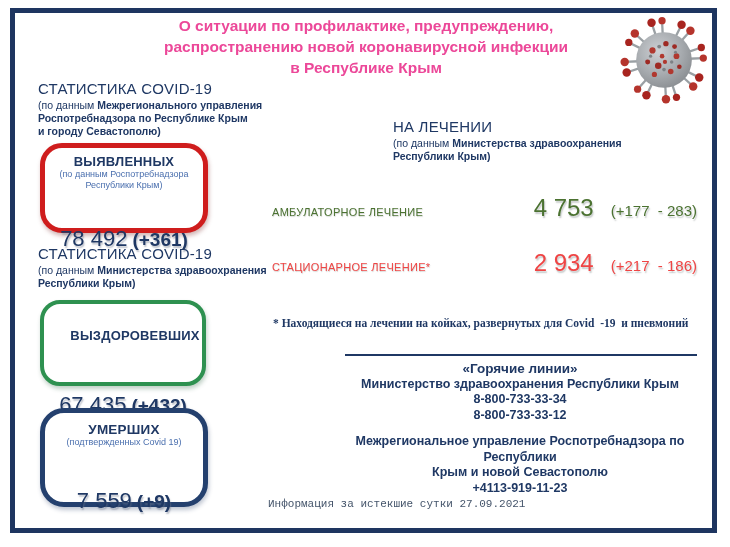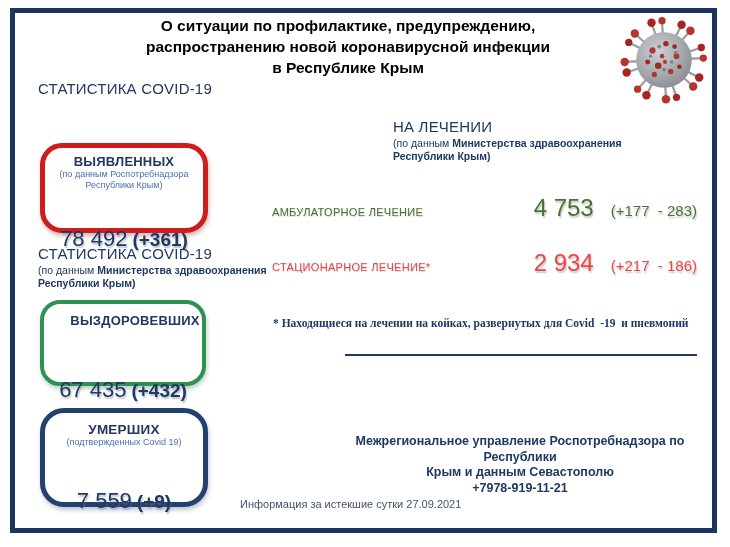--- a/index.html
+++ b/index.html
@@ -1,39 +1,39 @@
 <!DOCTYPE html>
 <html><head>
 <meta charset="utf-8">
 <style>
   html,body{margin:0;padding:0;background:#ffffff;}
   .slide{position:relative;width:730px;height:547px;background:#ffffff;overflow:hidden;
          font-family:"Liberation Sans",sans-serif;color:#1f3864;}
   .frame{position:absolute;left:10px;top:8px;right:13px;bottom:14px;border:5px solid #1e3560;pointer-events:none;}
 
-  .title{position:absolute;left:113px;top:15px;width:470px;text-align:center;
-         font-weight:bold;font-size:15.5px;line-height:21px;color:#000000;}
+  .title{position:absolute;left:131px;top:15px;width:470px;text-align:center;
+         font-weight:bold;font-size:15.5px;line-height:21px;color:#ec4899;}
 
   .virus{position:absolute;left:616px;top:12px;width:96px;height:96px;}
   .virus svg{width:100%;height:100%;}
 
   .section-head{position:absolute;width:235px;}
   #sec1{left:38px;top:80px;}
   #sec2{left:38px;top:245px;}
   #treat-head{left:393px;top:118px;width:260px;}
   .sec-heading{font-size:15px;letter-spacing:.2px;color:#1f3864;margin-bottom:2px;}
   .sec-sub{font-size:10.5px;line-height:13px;color:#1f3864;}
   .sec-sub .b{font-weight:bold;}
 
   .stat-box{position:absolute;left:40px;width:158px;text-align:center;background:#fff;}
   #box-detected{top:143px;height:80px;border:5px solid #cf1d1d;border-radius:22px;box-shadow:1px 3px 4px rgba(130,50,50,.35);}
   #box-recovered{top:300px;height:78px;border:4px solid #2e9150;border-radius:20px;box-shadow:1px 3px 4px rgba(45,100,65,.3);}
   #box-deceased{top:408px;height:89px;border:5px solid #24406e;border-radius:24px;box-shadow:1px 3px 4px rgba(45,65,105,.3);}
   .box-label{font-weight:bold;font-size:13px;margin-top:6px;letter-spacing:.2px;}
-  #box-recovered .box-label{margin-top:9px;padding-left:24px;}
+  #box-recovered .box-label{margin-top:24px;padding-left:24px;}
   #box-deceased .box-label{margin-top:9px;font-size:13.5px;}
   .box-sub{font-size:9px;line-height:11px;color:#4a6fae;}
   .box-valueline{display:flex;justify-content:center;align-items:baseline;gap:5px;margin-top:1px;
                  text-shadow:1px 1.5px 1.5px rgba(110,120,140,.45);}
   #box-recovered .box-valueline{margin-top:15px;text-align:right;}
   #box-deceased .box-valueline{margin-top:6px;}
   .box-value{font-weight:normal;font-size:22px;margin-top:34px;}
   .box-delta{font-weight:bold;font-size:19px;}
 
   .treat-row{position:absolute;left:272px;width:425px;display:flex;justify-content:space-between;align-items:baseline;}
@@ -48,21 +48,21 @@
             font-family:"Liberation Serif",serif;font-weight:bold;font-size:11.5px;color:#1f3864;white-space:pre;}
 
   .divider{position:absolute;left:345px;top:354px;width:352px;height:2px;background:#1f3864;}
 
   .hotlines{position:absolute;left:330px;top:361px;width:380px;text-align:center;
             font-weight:bold;font-size:12.5px;line-height:15.5px;color:#1f3864;}
   .hotlines .hl-title{font-size:13.5px;}
   .org2{position:absolute;left:325px;top:434px;width:390px;text-align:center;
         font-weight:bold;font-size:12.5px;line-height:15.5px;color:#1f3864;}
 
-  .footer-note{position:absolute;left:240px;top:498px;font-size:11px;color:#44546a;}
+  .footer-note{position:absolute;left:268px;top:498px;font-size:11px;color:#44546a;font-family:Liberation Mono, monospace;}
 </style>
 </head>
 <body>
 
 <div class="slide">
   <div class="frame"></div>
 
   <div class="title">
     <div>О ситуации по профилактике, предупреждению,</div>
     <div>распространению новой коронавирусной инфекции</div>
@@ -129,20 +129,25 @@
           <circle cx="58" cy="52" r="1.8" fill="#7d8185"></circle>
           <circle cx="36" cy="46" r="1.7" fill="#7d8185"></circle>
           <circle cx="50" cy="60" r="1.9" fill="#7d8185"></circle>
           <circle cx="62" cy="42" r="1.6" fill="#7d8185"></circle>
         </g>
     </svg>
   </div>
 
   <div class="section-head" id="sec1">
     <div class="sec-heading">СТАТИСТИКА COVID-19</div>
+    <div class="sec-sub">
+      <span>(по данным </span><span class="b">Межрегионального управления</span><br>
+      <span class="b">Роспотребнадзора по Республике Крым</span><br>
+      <span class="b">и городу Севастополю)</span>
+    </div>
   </div>
 
   <div class="stat-box" id="box-detected">
     <div class="box-label">ВЫЯВЛЕННЫХ</div>
     <div class="box-sub">
       <span>(по данным Роспотребнадзора</span><br>
       <span>Республики Крым)</span>
     </div>
     <div class="box-valueline">
       <span class="box-value">78 492</span>
@@ -196,21 +201,27 @@
     <span class="treat-valueline">
       <span class="treat-value">2 934</span>
       <span class="treat-delta">(+217  - 186)</span>
     </span>
   </div>
 
   <div class="footnote">* Находящиеся на лечении на койках, развернутых для Covid  -19  и пневмоний</div>
 
   <div class="divider"></div>
 
+  <div class="hotlines">
+    <div class="hl-title">«Горячие линии»</div>
+    <div>Министерство здравоохранения Республики Крым</div>
+    <div>8-800-733-33-34</div>
+    <div>8-800-733-33-12</div>
+  </div>
 
   <div class="org2">
     <div>Межрегиональное управление Роспотребнадзора по Республики</div>
-    <div>Крым и данным Севастополю</div>
-    <div>+7978-919-11-21</div>
+    <div>Крым и новой Севастополю</div>
+    <div>+4113-919-11-23</div>
   </div>
 
   <div class="footer-note">Информация за истекшие сутки 27.09.2021</div>
 </div>
 
 </body></html>

